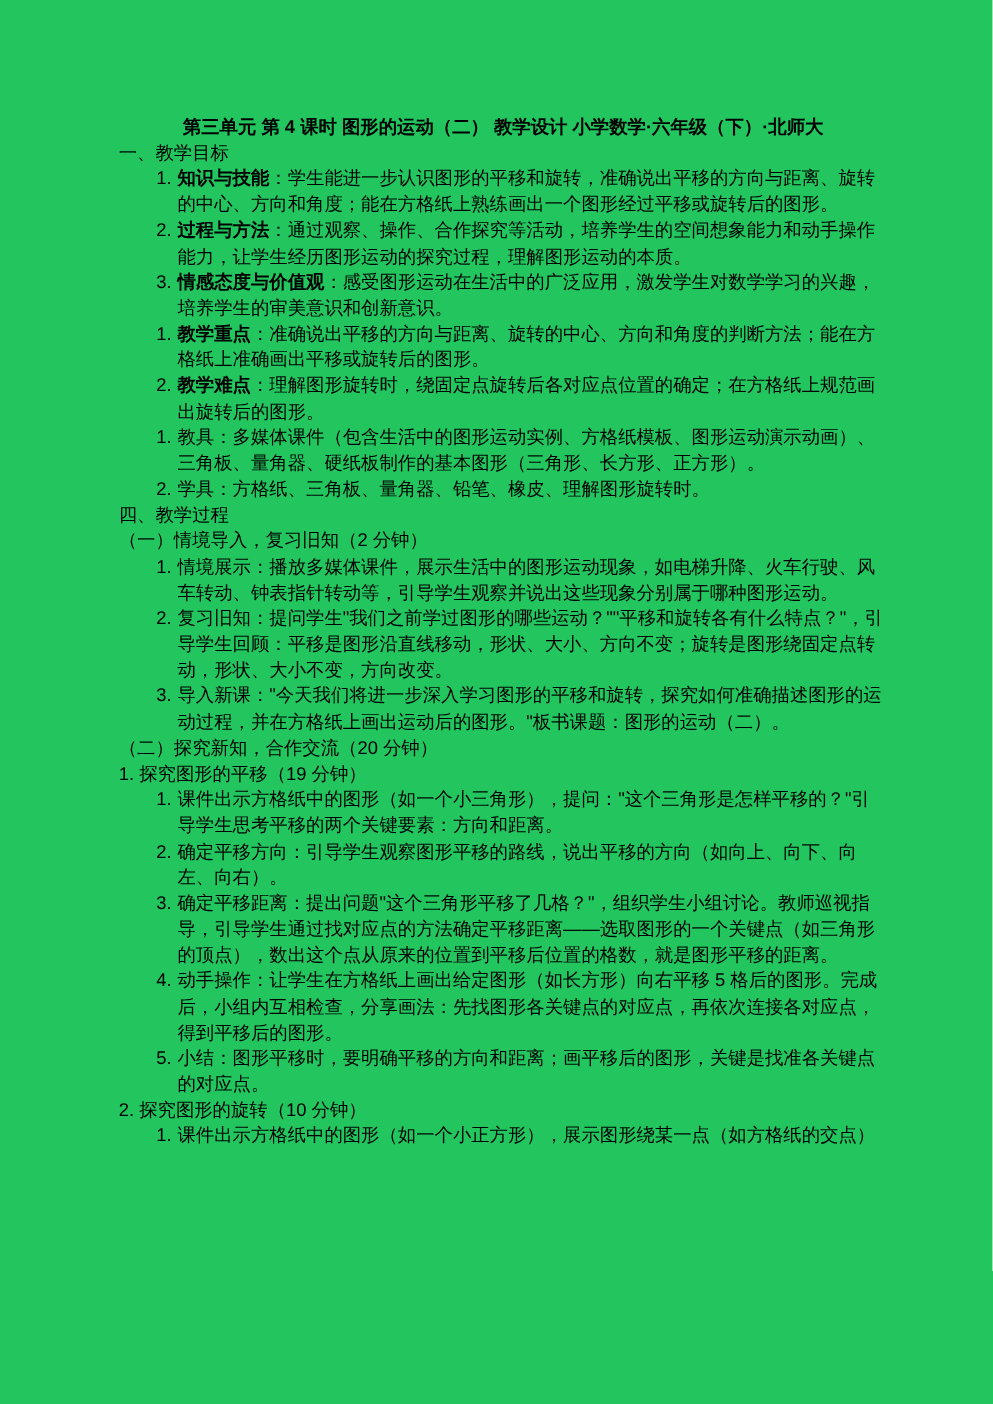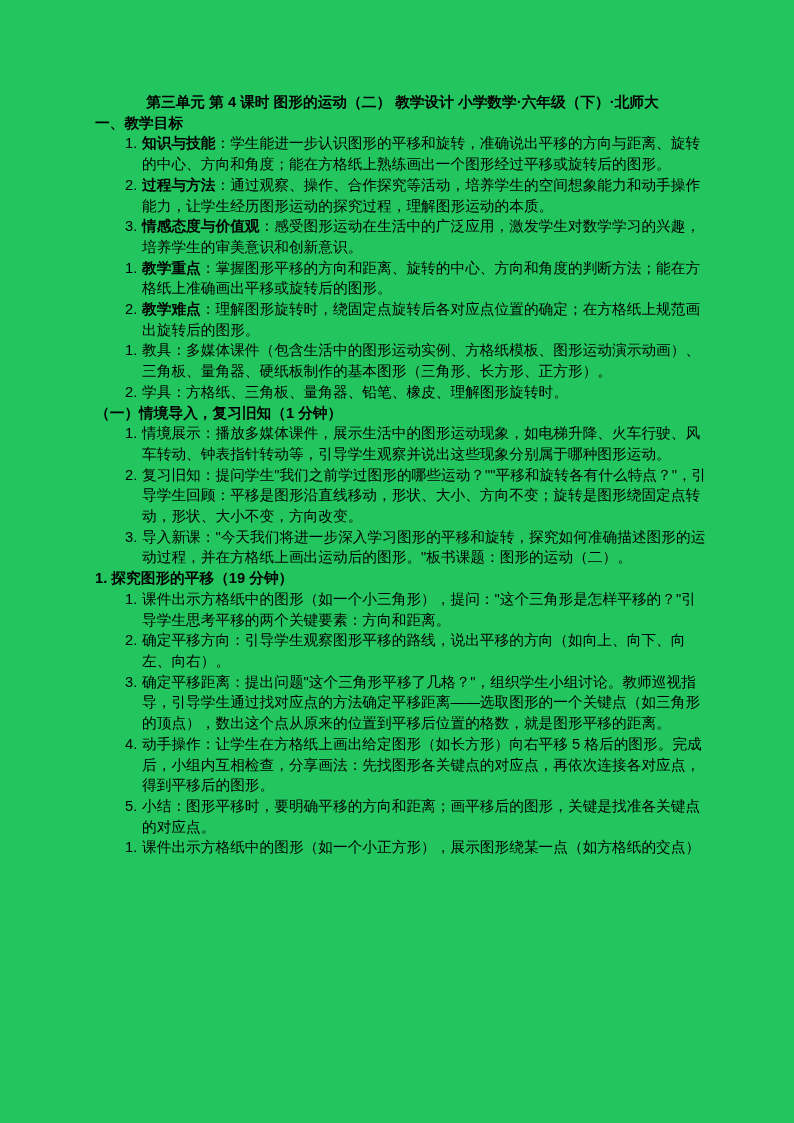--- a/index.html
+++ b/index.html
@@ -20,21 +20,21 @@
     font-size: 14.7px;
     line-height: 20.7px;
   }
   .doc-title {
     text-align: center;
     font-weight: bold;
     margin: 0;
     font-size: 14.7px;
     line-height: 20.7px;
   }
-  .sec-h { font-weight: bold; }
+  .sec-h { font-weight: normal; }
   .list { margin: 0; padding: 0; }
   .item { display: flex; }
   .item .num {
     flex: none;
     width: 17px;
     margin-left: 30px;
   }
   .item .body { flex: 1; min-width: 0; }
   .item .lbl { font-weight: bold; }
 </style>
@@ -58,56 +58,58 @@
       </div>
       <div class="item">
         <span class="num">3.</span>
         <span class="body"><span class="lbl">情感态度与价值观</span><span>：感受图形运动在生活中的广泛应用，激发学生对数学学习的兴趣，培养学生的审美意识和创新意识。</span></span>
       </div>
     </div>
 
     <div class="list">
       <div class="item">
         <span class="num">1.</span>
-        <span class="body"><span class="lbl">教学重点</span><span>：掌握图形平移的方向和距离、旋转的中心、方向和角度的判断方法；能在方格纸上准确画出平移或旋转后的图形。</span></span>
+        <span class="body"><span class="lbl">教学重点</span><span>：准确说出平移的方向与距离、旋转的中心、方向和角度的判断方法；能在方格纸上准确画出平移或旋转后的图形。</span></span>
       </div>
       <div class="item">
         <span class="num">2.</span>
         <span class="body"><span class="lbl">教学难点</span><span>：理解图形旋转时，绕固定点旋转后各对应点位置的确定；在方格纸上规范画出旋转后的图形。</span></span>
       </div>
     </div>
 
     <div class="list">
       <div class="item">
         <span class="num">1.</span>
         <span class="body"><span>教具：多媒体课件（包含生活中的图形运动实例、方格纸模板、图形运动演示动画）、三角板、量角器、硬纸板制作的基本图形（三角形、长方形、正方形）。</span></span>
       </div>
       <div class="item">
         <span class="num">2.</span>
         <span class="body"><span>学具：方格纸、三角板、量角器、铅笔、橡皮、理解图形旋转时。</span></span>
       </div>
     </div>
 
+    <div class="sec-h">四、教学过程</div>
 
-    <div class="sec-h">（一）情境导入，复习旧知（1 分钟）</div>
+    <div class="sec-h">（一）情境导入，复习旧知（2 分钟）</div>
     <div class="list">
       <div class="item">
         <span class="num">1.</span>
         <span class="body"><span>情境展示：播放多媒体课件，展示生活中的图形运动现象，如电梯升降、火车行驶、风车转动、钟表指针转动等，引导学生观察并说出这些现象分别属于哪种图形运动。</span></span>
       </div>
       <div class="item">
         <span class="num">2.</span>
         <span class="body"><span>复习旧知：提问学生"我们之前学过图形的哪些运动？""平移和旋转各有什么特点？"，引导学生回顾：平移是图形沿直线移动，形状、大小、方向不变；旋转是图形绕固定点转动，形状、大小不变，方向改变。</span></span>
       </div>
       <div class="item">
         <span class="num">3.</span>
         <span class="body"><span>导入新课："今天我们将进一步深入学习图形的平移和旋转，探究如何准确描述图形的运动过程，并在方格纸上画出运动后的图形。"板书课题：图形的运动（二）。</span></span>
       </div>
     </div>
 
+    <div class="sec-h">（二）探究新知，合作交流（20 分钟）</div>
 
     <div class="sec-h">1. 探究图形的平移（19 分钟）</div>
     <div class="list">
       <div class="item">
         <span class="num">1.</span>
         <span class="body"><span>课件出示方格纸中的图形（如一个小三角形），提问："这个三角形是怎样平移的？"引导学生思考平移的两个关键要素：方向和距离。</span></span>
       </div>
       <div class="item">
         <span class="num">2.</span>
         <span class="body"><span>确定平移方向：引导学生观察图形平移的路线，说出平移的方向（如向上、向下、向左、向右）。</span></span>
@@ -119,20 +121,21 @@
       <div class="item">
         <span class="num">4.</span>
         <span class="body"><span>动手操作：让学生在方格纸上画出给定图形（如长方形）向右平移 5 格后的图形。完成后，小组内互相检查，分享画法：先找图形各关键点的对应点，再依次连接各对应点，得到平移后的图形。</span></span>
       </div>
       <div class="item">
         <span class="num">5.</span>
         <span class="body"><span>小结：图形平移时，要明确平移的方向和距离；画平移后的图形，关键是找准各关键点的对应点。</span></span>
       </div>
     </div>
 
+    <div class="sec-h">2. 探究图形的旋转（10 分钟）</div>
     <div class="list">
       <div class="item">
         <span class="num">1.</span>
         <span class="body"><span>课件出示方格纸中的图形（如一个小正方形），展示图形绕某一点（如方格纸的交点）</span></span>
       </div>
     </div>
 
   </div>
 </div>
 

